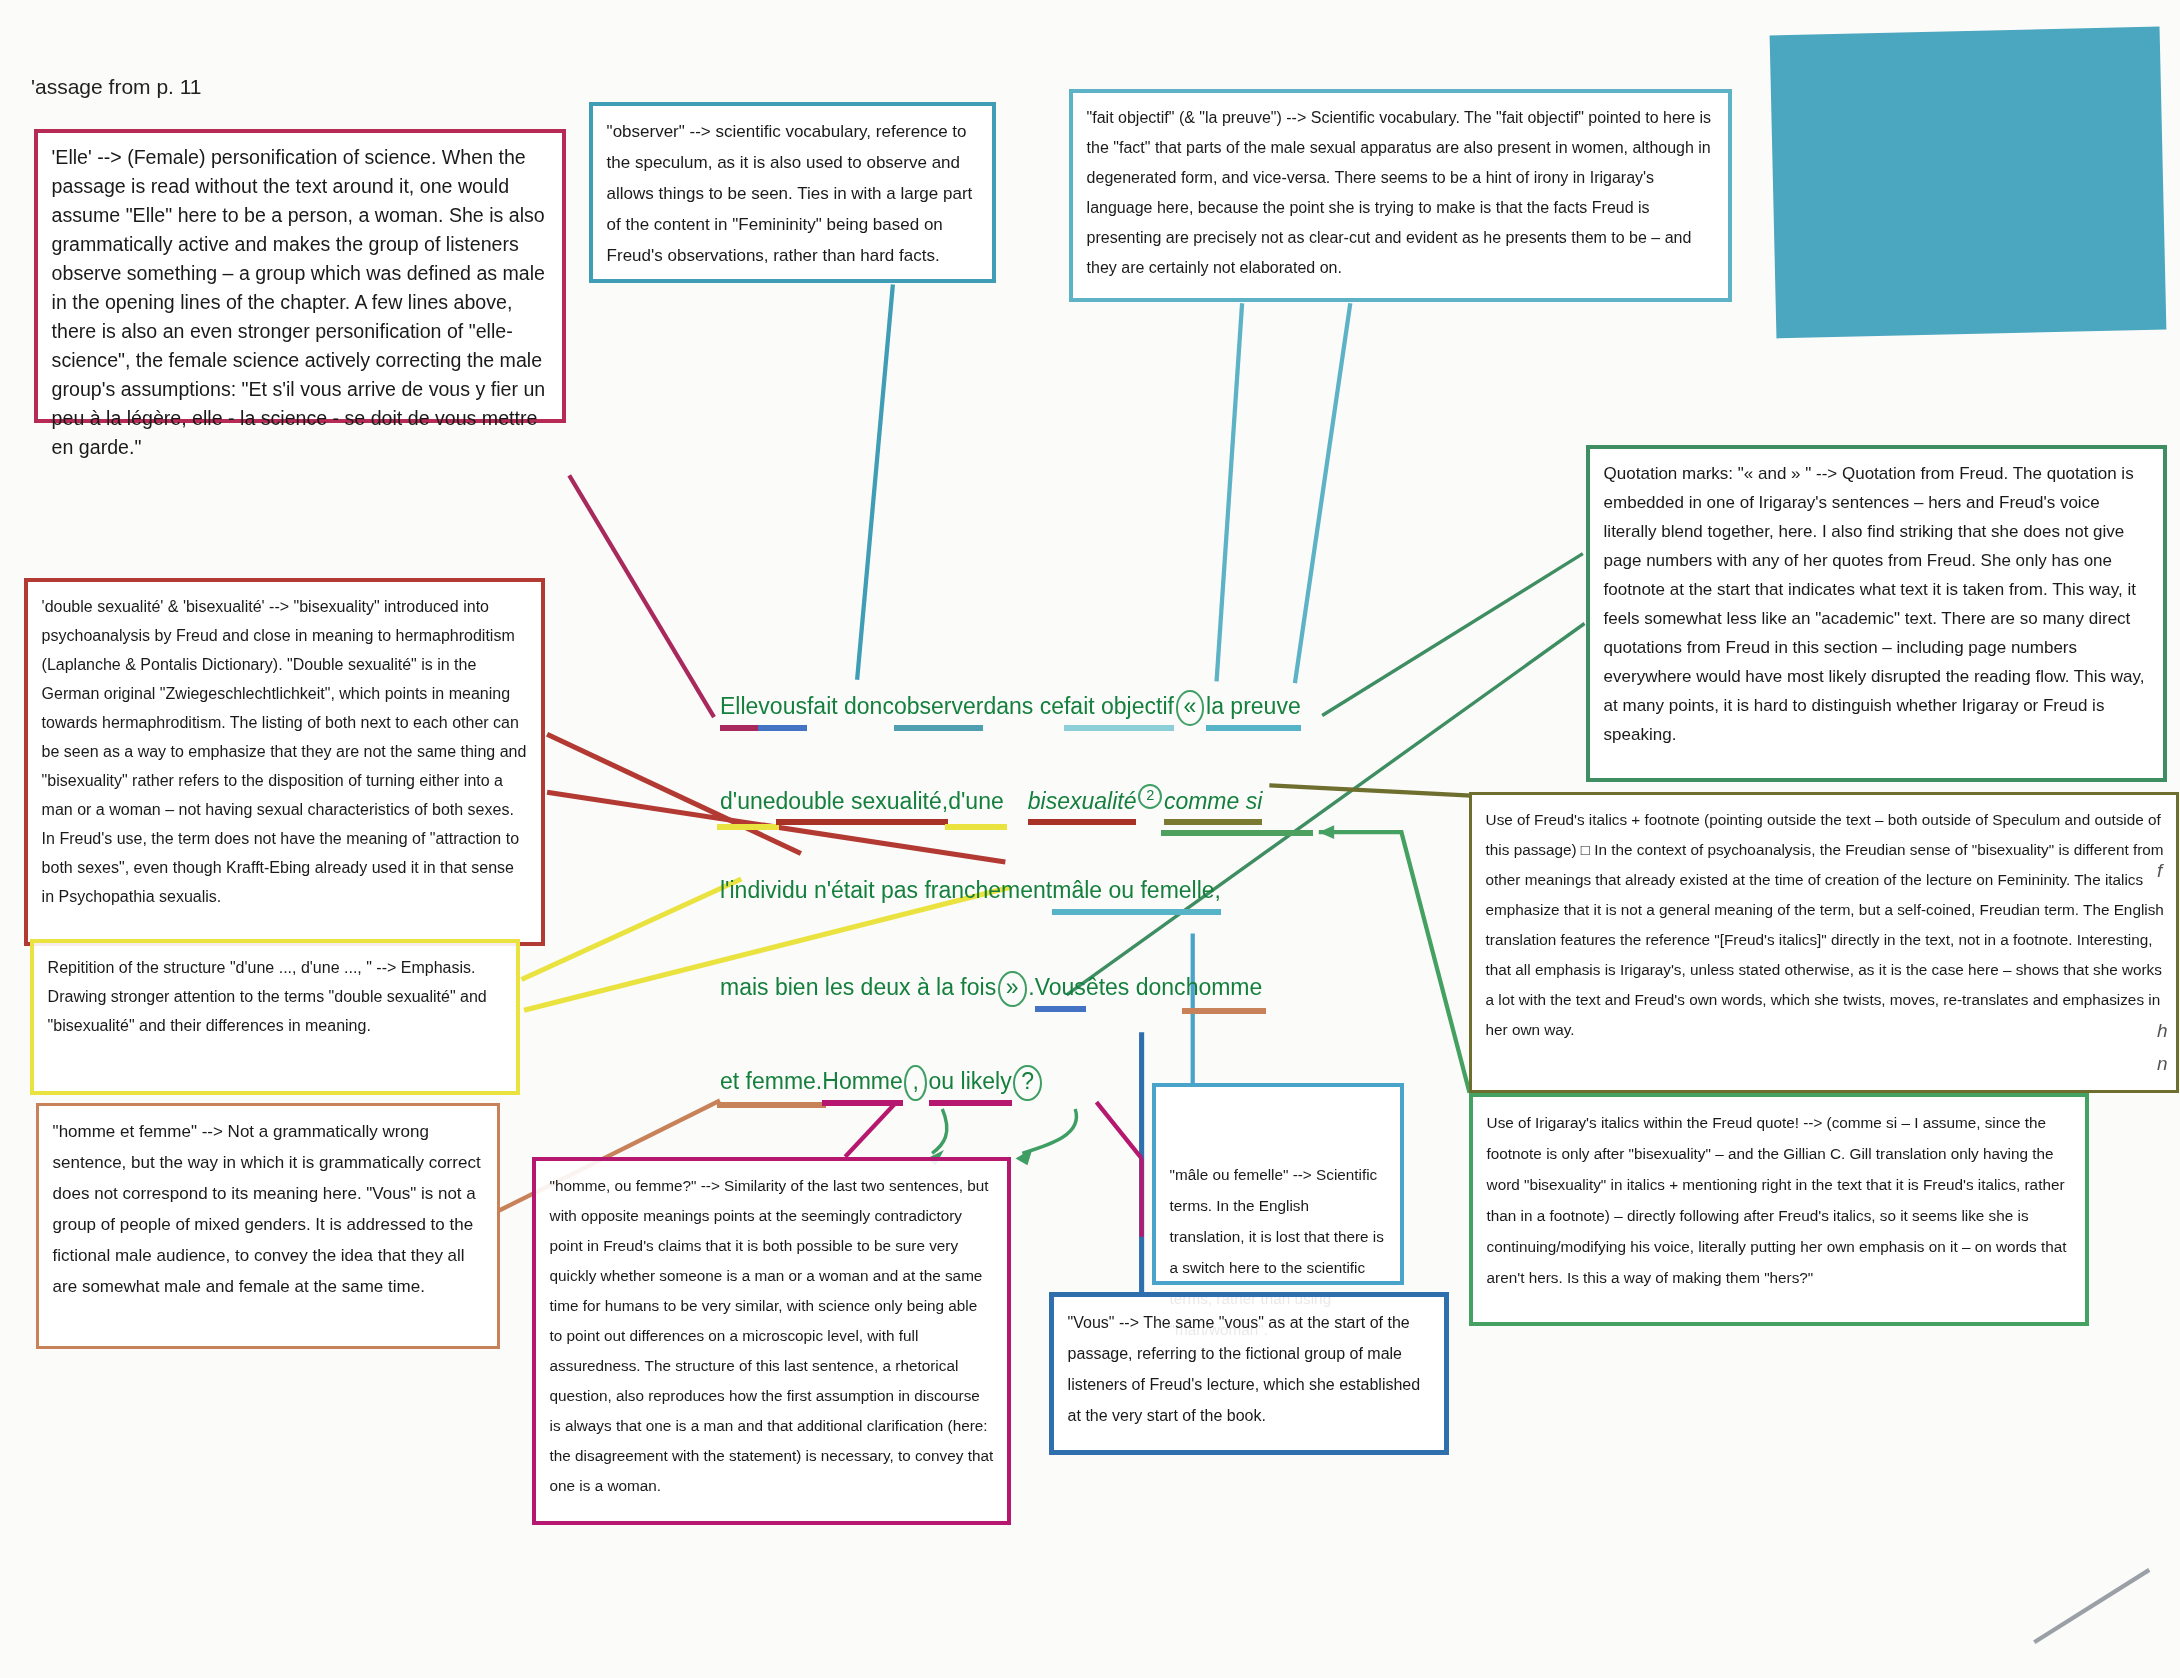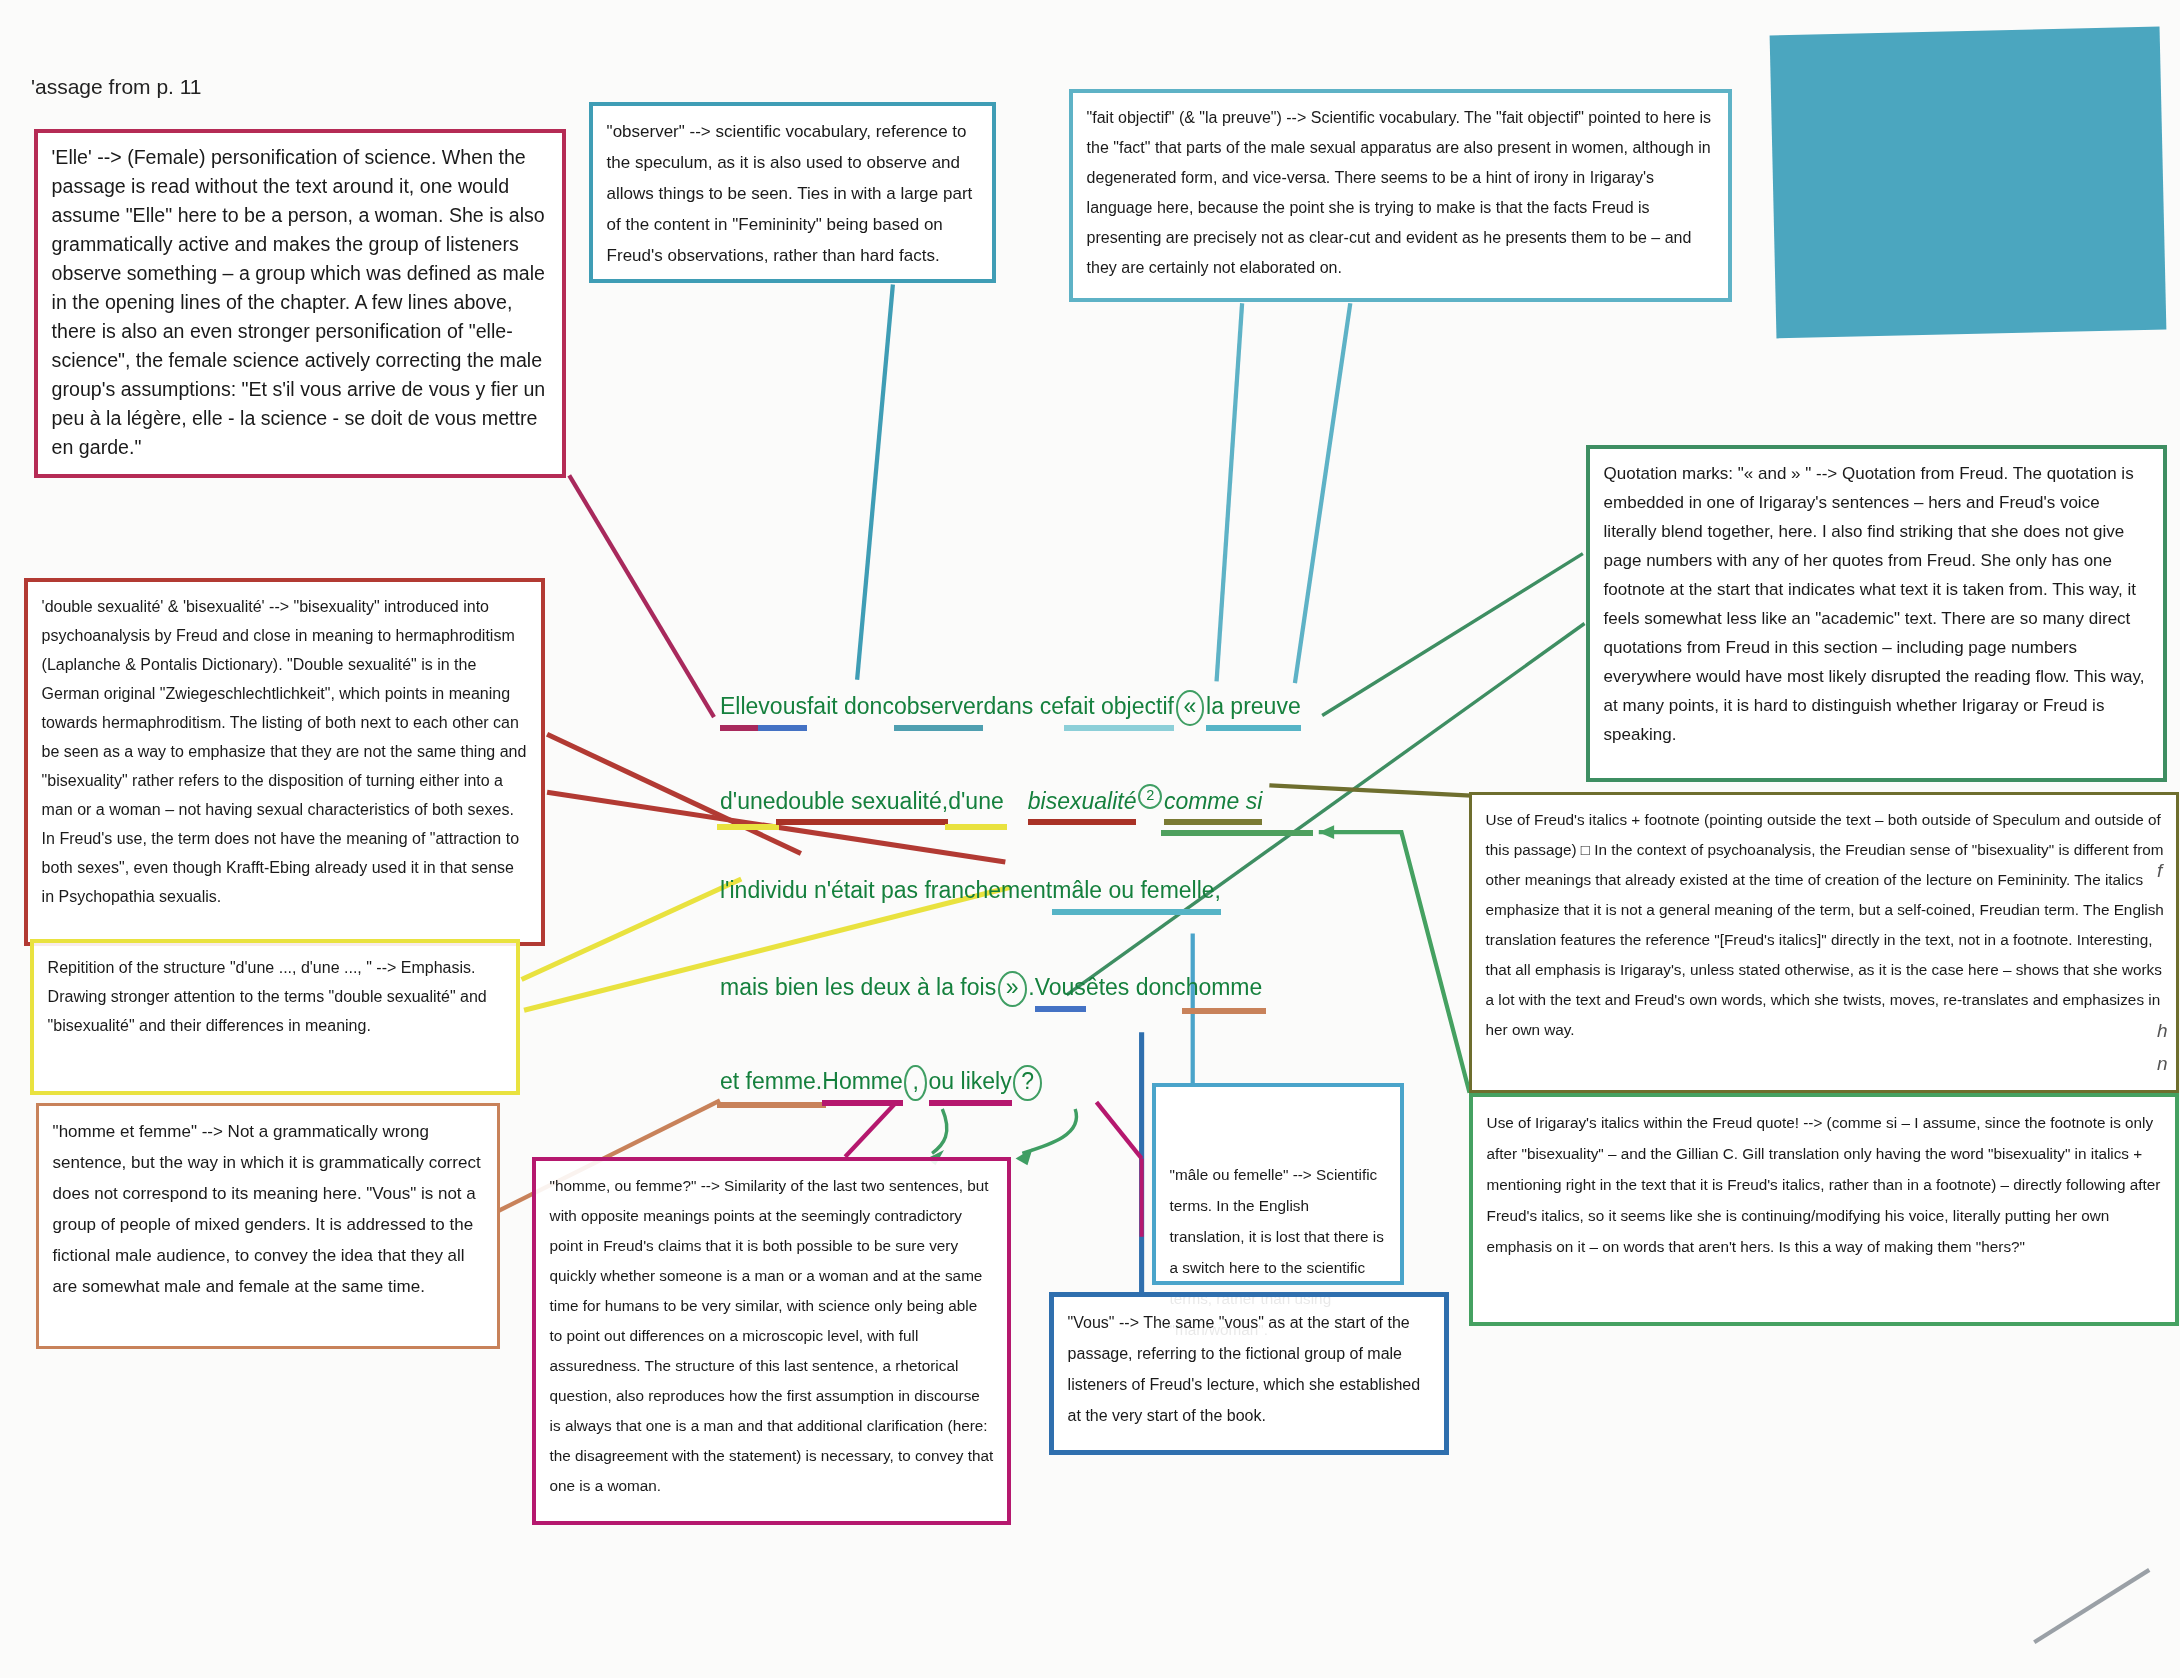--- a/index.html
+++ b/index.html
@@ -3,32 +3,32 @@
 <meta charset="utf-8">
 <style>
   html,body{margin:0;padding:0;background:#efefed;}
   #canvas{position:relative;width:2181px;height:1678px;background:#fbfbfa;overflow:hidden;
           font-family:"Liberation Sans",sans-serif;color:#1a1a1a;}
   .overlay{position:absolute;left:0;top:0;pointer-events:none;}
   .hdr{position:absolute;left:31px;top:75px;font-size:21px;color:#222;}
   .note{position:absolute;box-sizing:border-box;background:rgba(255,255,255,.9);padding:10.2px 13.6px;}
   .note .t{white-space:normal;}
   
-  .b-elle      {left:34px;  top:129px; width:532px; height:349px; border:4.3px solid #b52b55; font-size:19.6px; line-height:29px;}
+  .b-elle      {left:34px;  top:129px; width:532px; height:294px; border:4.3px solid #b52b55; font-size:19.6px; line-height:29px;}
   .b-observer  {left:589px; top:102px; width:407px; height:181px; border:4.3px solid #3f9db5; font-size:17px; line-height:31px;}
   .b-fait      {left:1069px;top:89px; width:663px; height:213px; border:4.3px solid #5eb2c6; font-size:16px; line-height:30px;}
   .b-quotmarks {left:1586px;top:445px; width:581px; height:337px; border:4.3px solid #3e8e62; font-size:17px; line-height:29px;}
   .b-double    {left:24px;  top:558px; width:521px; height:368px; border:4.3px solid #b23a33; font-size:16px; line-height:29px;margin-top:20px;}
   .b-repet     {left:30px;  top:939px;width:490px; height:156px; border:4.3px solid #e9e23f; font-size:16px; line-height:29px;}
   .b-hommeet   {left:36px;  top:1103px;width:464px; height:246px; border:3.4px solid #c8825a; font-size:17px; line-height:31px;}
   .b-hommeou   {left:532px; top:1157px;width:479px; height:368px; border:4.3px solid #b5186e; font-size:15.3px; line-height:30px;}
   .b-male      {left:1152px;top:1083px;width:252px; height:202px; border:4.3px solid #4aa4ca; font-size:15.3px; line-height:31px; white-space:pre-wrap;}
   .b-vous      {left:1049px;top:1292px;width:400px; height:163px; border:5.1px solid #2f6fae; font-size:16px; line-height:31px;}
   .b-freudital {left:1469px;top:792px; width:710px; height:301px; border:3.4px solid #6e6e2e; font-size:15.3px; line-height:30px; padding-right:1.7px;}
-  .b-irigital  {left:1469px;top:1093px;width:710px; height:233px; border:4.3px solid #45a161; font-size:15.3px; line-height:31px;}
+  .b-irigital  {left:1469px;top:1093px;width:620px; height:233px; border:4.3px solid #45a161; font-size:15.3px; line-height:31px;}
   
   .bluecard{position:absolute;left:1773px;top:31px;width:390px;height:303px;background:#4ba6bf;transform:rotate(-1.3deg);}
   
   .qline{position:absolute;left:720px;font-size:23px;letter-spacing:0px;color:#15803d;white-space:nowrap;}
   .q1{top:690px}.q2{top:784px}.q3{top:877px}.q4{top:971px}.q5{top:1065px}
   .seg{position:relative;display:inline-block;}
   .it{font-style:italic;}
   .sup{vertical-align:super;font-size:14.5px;}
   .circled{border:2.6px solid #3f9e63;border-radius:50%;padding:0.9px 6px 4.3px;margin:0 1.7px;}
   .u-crimson  {border-bottom:6px solid #a8295c;padding-bottom:5.1px;}

